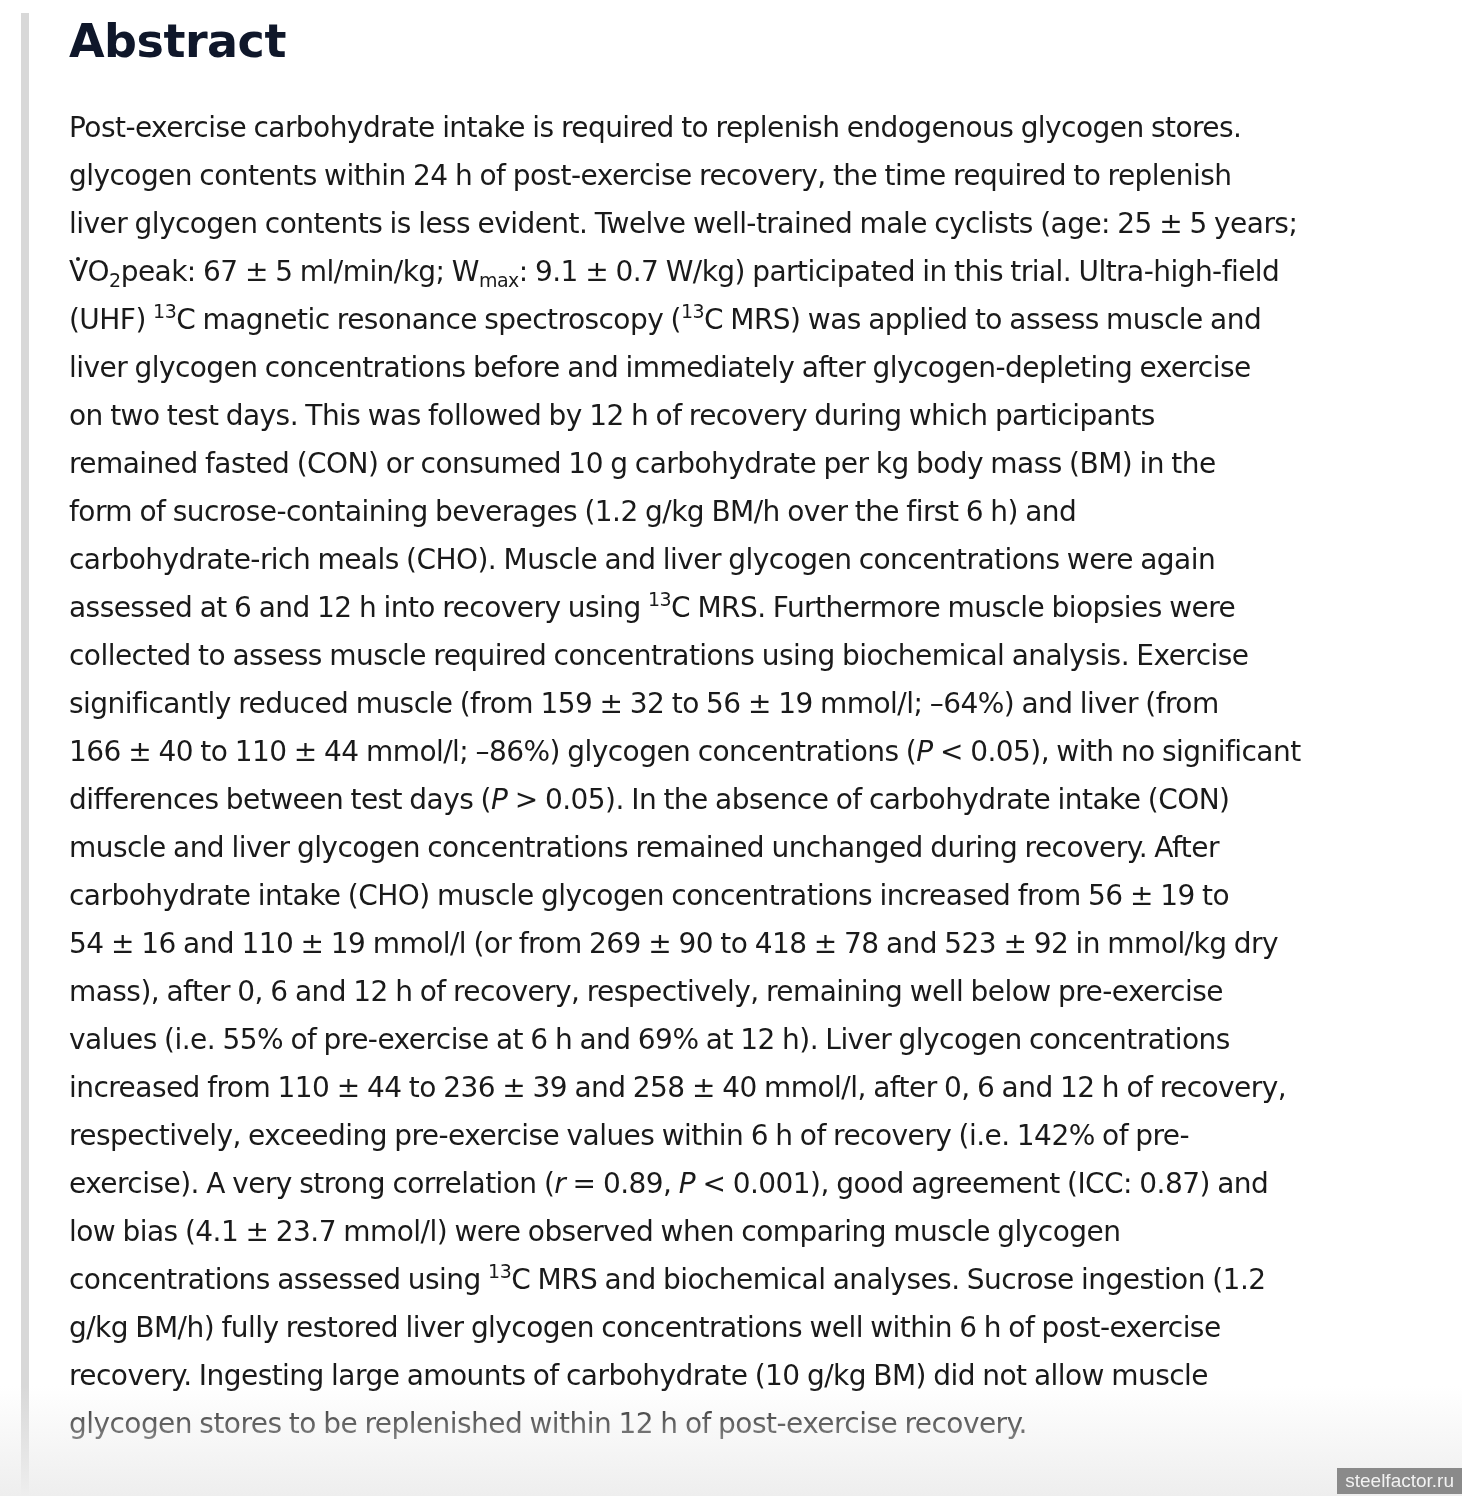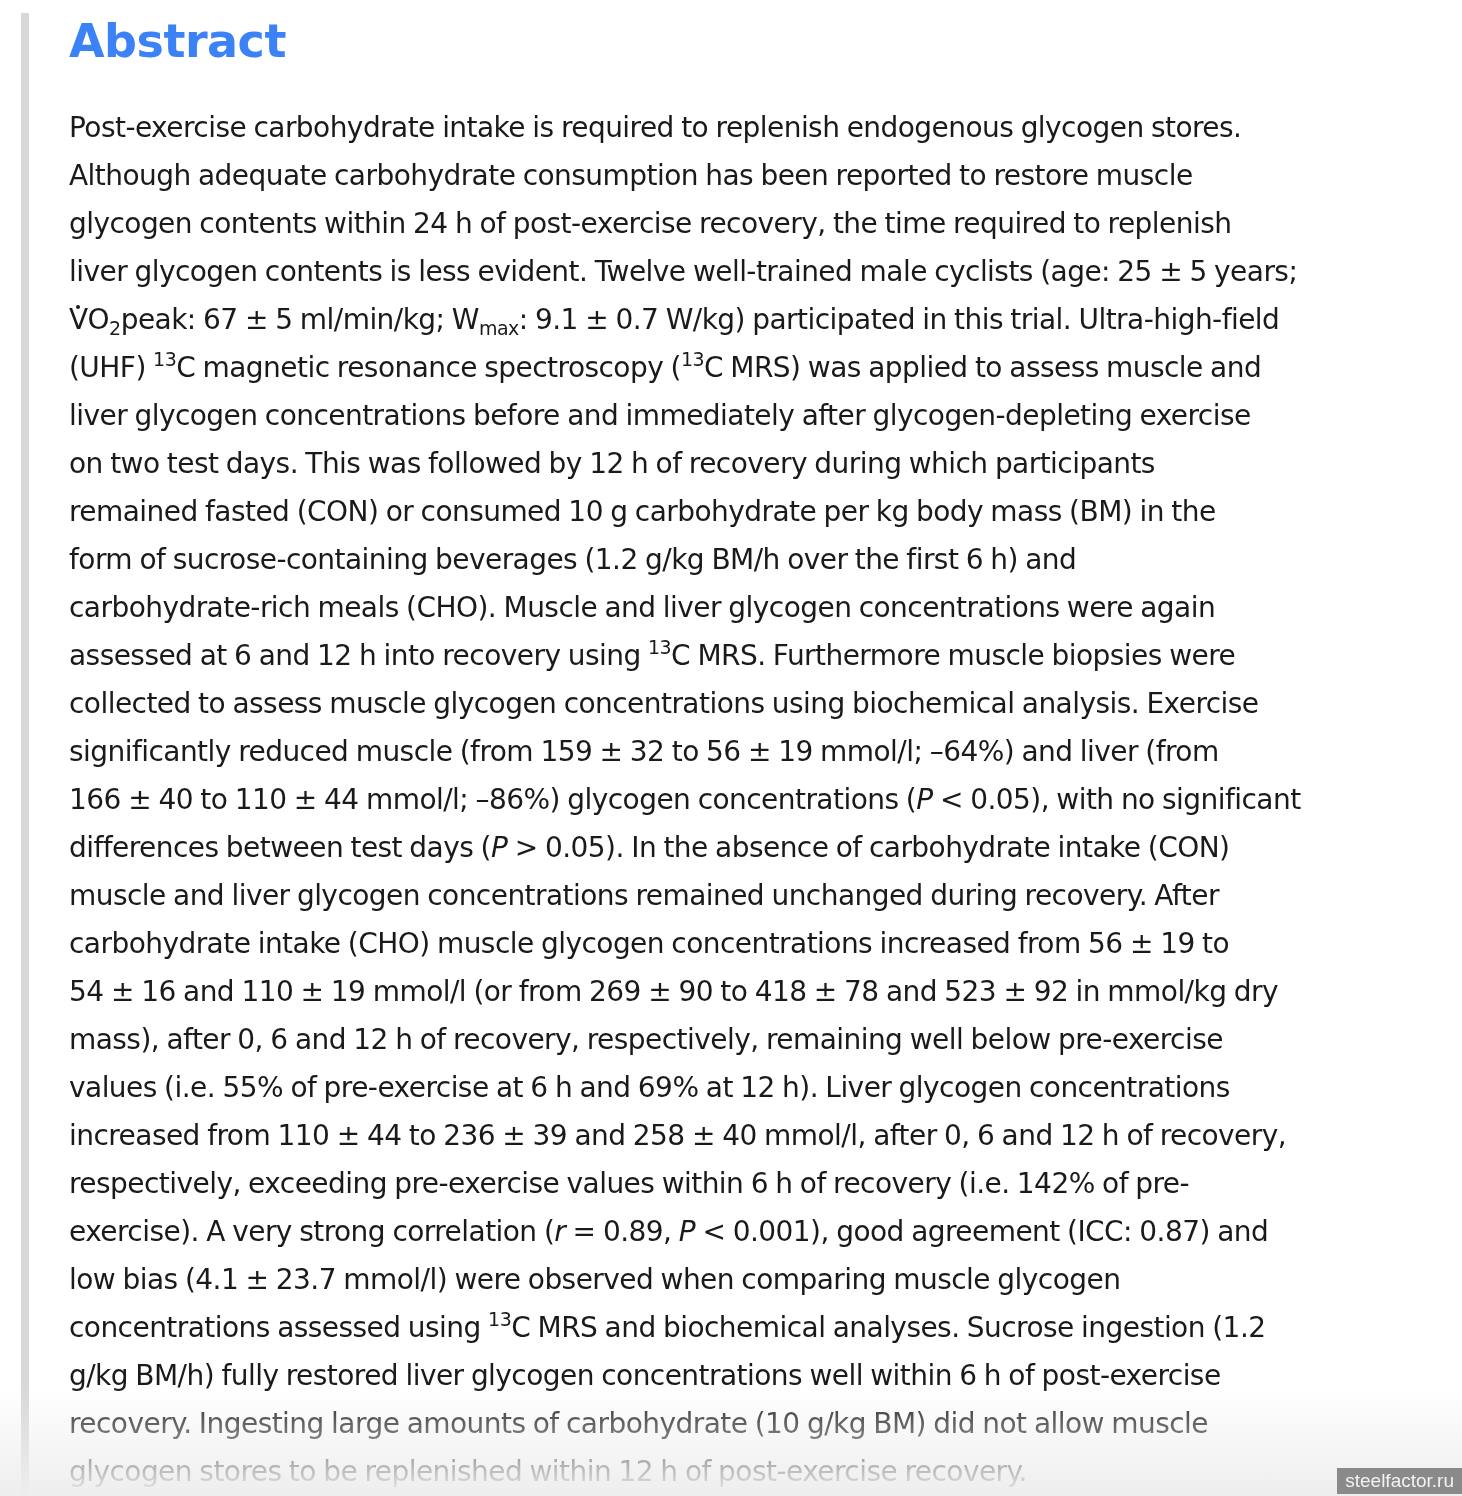--- a/index.html
+++ b/index.html
@@ -13,21 +13,21 @@
     background: linear-gradient(to bottom, rgba(255,255,255,0), #eeeeee);
     pointer-events: none;
   }
   .left-rule {
     position: absolute; left: 21px; top: 13px; bottom: 0; width: 8px;
     background: #d8d8d8;
   }
   .content { position: absolute; left: 69px; top: 0; width: 1370px; }
   h2.title {
     margin: 0; position: absolute; top: 14px; left: 0;
-    font-size: 46px; font-weight: bold; color: #3b82f6; letter-spacing: -0.5px;
+    font-size: 46px; font-weight: bold; color: #0f172a; letter-spacing: -0.5px;
     font-family: "DejaVu Sans", sans-serif;
   }
   .abstract { position: absolute; top: 104px; left: 0; width: 1380px; }
   .line {
     height: 48px; line-height: 48px; font-size: 28px; color: #1a1a1a;
     white-space: nowrap; letter-spacing: -0.55px; word-spacing: -1px;
     font-family: "DejaVu Sans", sans-serif;
   }
   .line sup { font-size: 19px; line-height: 0; vertical-align: 11px; }
   .line sub { font-size: 19px; line-height: 0; vertical-align: -6px; }
@@ -45,32 +45,31 @@
 </style>
 </head>
 <body>
 
 <div class="left-rule"></div>
 
 <div class="content">
   <h2 class="title">Abstract</h2>
   <div class="abstract">
     <div class="line"><span>Post-exercise carbohydrate intake is required to replenish endogenous glycogen stores.</span></div>
-    <div class="line"><span>Although adequate carbohydrate consumption has been reported to restore muscle</span></div>
     <div class="line"><span>glycogen contents within 24 h of post-exercise recovery, the time required to replenish</span></div>
     <div class="line"><span>liver glycogen contents is less evident. Twelve well-trained male cyclists (age: 25 ± 5 years;</span></div>
     <div class="line"><span class="vdot">V</span><span>O</span><sub>2</sub><span>peak: 67 ± 5 ml/min/kg; W</span><sub>max</sub><span>: 9.1 ± 0.7 W/kg) participated in this trial. Ultra-high-field</span></div>
     <div class="line"><span>(UHF) </span><sup>13</sup><span>C magnetic resonance spectroscopy (</span><sup>13</sup><span>C MRS) was applied to assess muscle and</span></div>
     <div class="line"><span>liver glycogen concentrations before and immediately after glycogen-depleting exercise</span></div>
     <div class="line"><span>on two test days. This was followed by 12 h of recovery during which participants</span></div>
     <div class="line"><span>remained fasted (CON) or consumed 10 g carbohydrate per kg body mass (BM) in the</span></div>
     <div class="line"><span>form of sucrose-containing beverages (1.2 g/kg BM/h over the first 6 h) and</span></div>
     <div class="line"><span>carbohydrate-rich meals (CHO). Muscle and liver glycogen concentrations were again</span></div>
     <div class="line"><span>assessed at 6 and 12 h into recovery using </span><sup>13</sup><span>C MRS. Furthermore muscle biopsies were</span></div>
-    <div class="line"><span>collected to assess muscle glycogen concentrations using biochemical analysis. Exercise</span></div>
+    <div class="line"><span>collected to assess muscle required concentrations using biochemical analysis. Exercise</span></div>
     <div class="line"><span>significantly reduced muscle (from 159 ± 32 to 56 ± 19 mmol/l; –64%) and liver (from</span></div>
     <div class="line"><span>166 ± 40 to 110 ± 44 mmol/l; –86%) glycogen concentrations (</span><i>P</i><span> &lt; 0.05), with no significant</span></div>
     <div class="line"><span>differences between test days (</span><i>P</i><span> &gt; 0.05). In the absence of carbohydrate intake (CON)</span></div>
     <div class="line"><span>muscle and liver glycogen concentrations remained unchanged during recovery. After</span></div>
     <div class="line"><span>carbohydrate intake (CHO) muscle glycogen concentrations increased from 56 ± 19 to</span></div>
     <div class="line"><span>54 ± 16 and 110 ± 19 mmol/l (or from 269 ± 90 to 418 ± 78 and 523 ± 92 in mmol/kg dry</span></div>
     <div class="line"><span>mass), after 0, 6 and 12 h of recovery, respectively, remaining well below pre-exercise</span></div>
     <div class="line"><span>values (i.e. 55% of pre-exercise at 6 h and 69% at 12 h). Liver glycogen concentrations</span></div>
     <div class="line"><span>increased from 110 ± 44 to 236 ± 39 and 258 ± 40 mmol/l, after 0, 6 and 12 h of recovery,</span></div>
     <div class="line"><span>respectively, exceeding pre-exercise values within 6 h of recovery (i.e. 142% of pre-</span></div>

